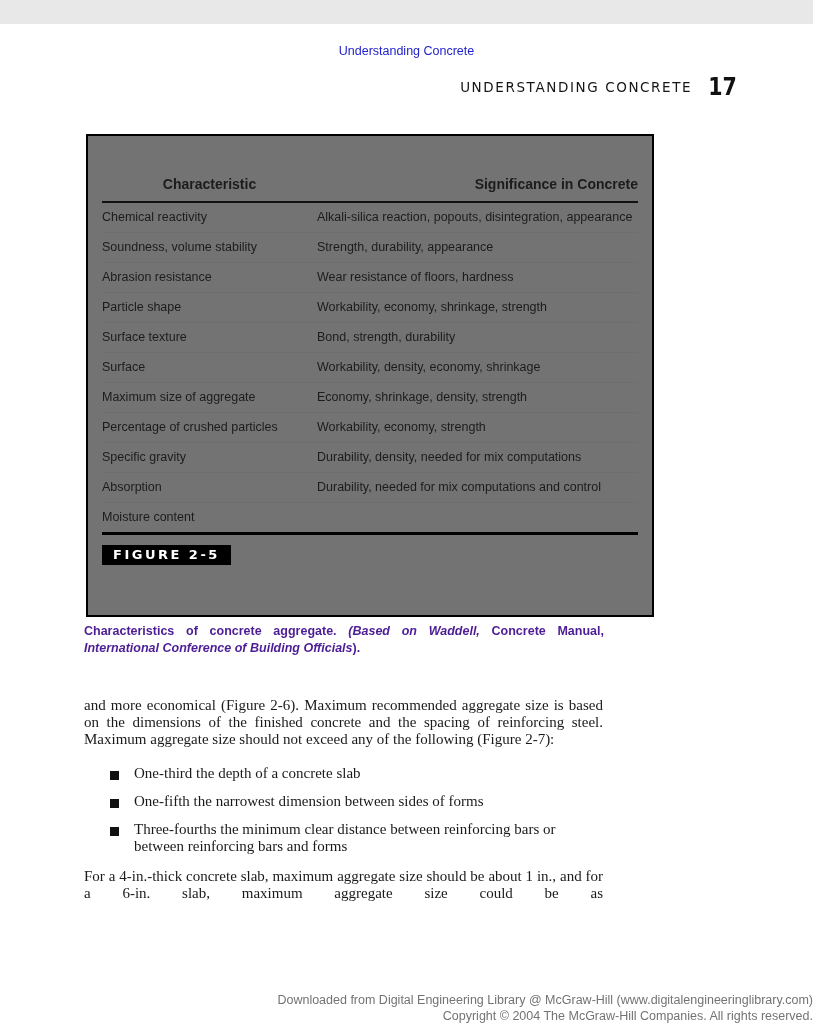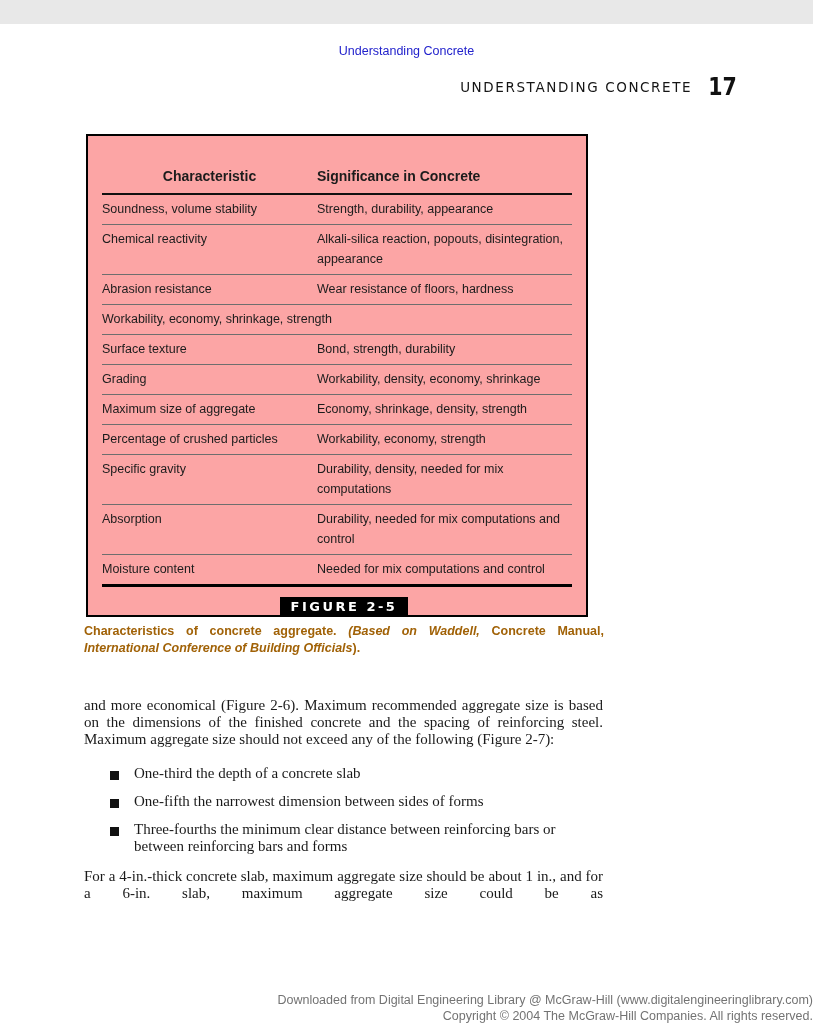--- a/index.html
+++ b/index.html
@@ -48,48 +48,48 @@
     color: #111;
     transform: scaleX(0.82);
     transform-origin: right top;
   }
 
   
   .figure-box {
     position: absolute;
     left: 86px;
     top: 110px;
-    width: 502px;
+    width: 568px;
     height: 483px;
     border: 2px solid #000;
-    background: #fca5a5;
-    padding: 24px 14px 0 14px;
+    background: #737373;
+    padding: 32px 14px 0 14px;
   }
   .tbl { width: 100%; font-size: 12.5px; line-height: 20px; color: #1c1c1c; }
   .tbl-header {
     display: flex;
     font-weight: bold;
     font-size: 14px;
     padding: 6px 0 7px 0;
     border-bottom: 2px solid #111;
   }
   .th1 { width: 215px; text-align: center; }
-  .th2 { flex: 1; text-align: left; }
+  .th2 { flex: 1; text-align: right; }
   .tbl-row {
     display: flex;
     padding: 4px 0 5px 0;
     border-bottom: 1px solid #6e6e6e;
   }
-  .tbl-row.last { border-bottom: 3px solid #000; }
+  .tbl-row.last { border-bottom: 3px solid #000; gap: 16px; }
   .td1 { width: 215px; padding-right: 8px; }
   .td2 { flex: 1; }
 
   .figure-label-row {
     display: flex;
-    justify-content: center;
+    justify-content: flex-start;
     margin-top: 10px;
     margin-right: -14px;
   }
   .figure-label {
     background: #000;
     color: #fff;
     font-family: "DejaVu Sans", sans-serif;
     font-weight: bold;
     font-size: 13px;
     letter-spacing: 2.5px;
@@ -99,21 +99,21 @@
   
   .caption {
     position: absolute;
     left: 84px;
     top: 599px;
     width: 520px;
     font-weight: bold;
     font-size: 12.5px;
     line-height: 16.5px;
     text-align: justify;
-    color: #a16207;
+    color: #4c1d95;
   }
   .cap-italic { font-style: italic; }
 
   
   .body-text {
     position: absolute;
     left: 84px;
     top: 673px;
     width: 519px;
     font-family: Liberation Serif, serif;
@@ -158,61 +158,61 @@
   </div>
 
   <div class="figure-box">
     <div class="tbl">
       <div class="tbl-header">
         <div class="th1">Characteristic</div>
         <div class="th2">Significance in Concrete</div>
       </div>
 
       <div class="tbl-row">
+        <div class="td1">Chemical reactivity</div>
+        <div class="td2">Alkali-silica reaction, popouts, disintegration, appearance</div>
+      </div>
+      <div class="tbl-row">
         <div class="td1">Soundness, volume stability</div>
         <div class="td2">Strength, durability, appearance</div>
       </div>
       <div class="tbl-row">
-        <div class="td1">Chemical reactivity</div>
-        <div class="td2">Alkali-silica reaction, popouts, disintegration, appearance</div>
-      </div>
-      <div class="tbl-row">
         <div class="td1">Abrasion resistance</div>
         <div class="td2">Wear resistance of floors, hardness</div>
       </div>
       <div class="tbl-row">
+        <div class="td1">Particle shape</div>
         <div class="td2">Workability, economy, shrinkage, strength</div>
       </div>
       <div class="tbl-row">
         <div class="td1">Surface texture</div>
         <div class="td2">Bond, strength, durability</div>
       </div>
       <div class="tbl-row">
-        <div class="td1">Grading</div>
+        <div class="td1">Surface</div>
         <div class="td2">Workability, density, economy, shrinkage</div>
       </div>
       <div class="tbl-row">
         <div class="td1">Maximum size of aggregate</div>
         <div class="td2">Economy, shrinkage, density, strength</div>
       </div>
       <div class="tbl-row">
         <div class="td1">Percentage of crushed particles</div>
         <div class="td2">Workability, economy, strength</div>
       </div>
       <div class="tbl-row">
         <div class="td1">Specific gravity</div>
         <div class="td2">Durability, density, needed for mix computations</div>
       </div>
       <div class="tbl-row">
         <div class="td1">Absorption</div>
         <div class="td2">Durability, needed for mix computations and control</div>
       </div>
       <div class="tbl-row last">
         <div class="td1">Moisture content</div>
-        <div class="td2">Needed for mix computations and control</div>
       </div>
     </div>
 
     <div class="figure-label-row">
       <span class="figure-label">FIGURE 2-5</span>
     </div>
   </div>
 
   <div class="caption">
     <span>Characteristics of concrete aggregate. </span><span class="cap-italic">(Based on Waddell, </span><span>Concrete Manual, </span><span class="cap-italic">International Conference of Building Officials</span><span>).</span>

